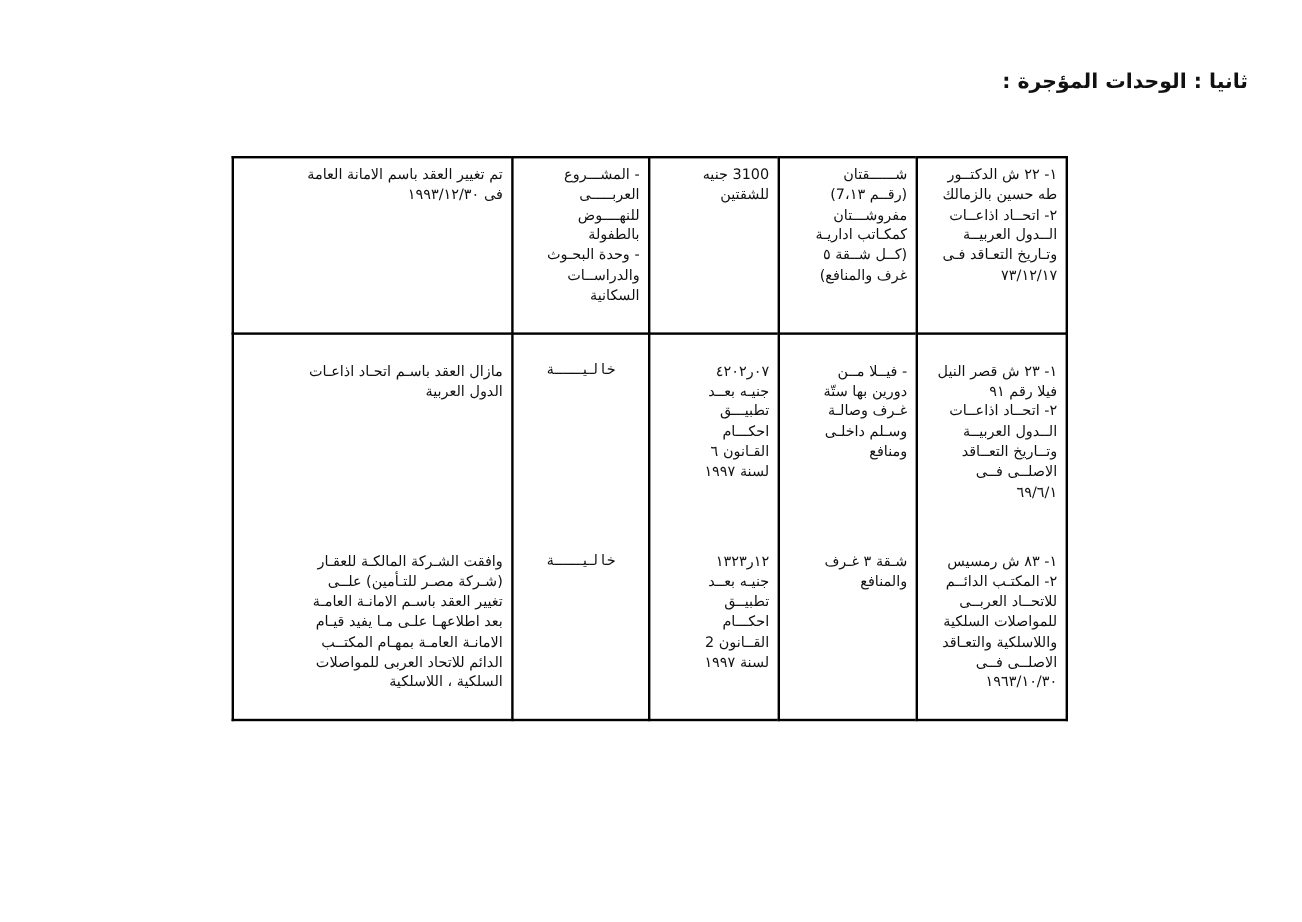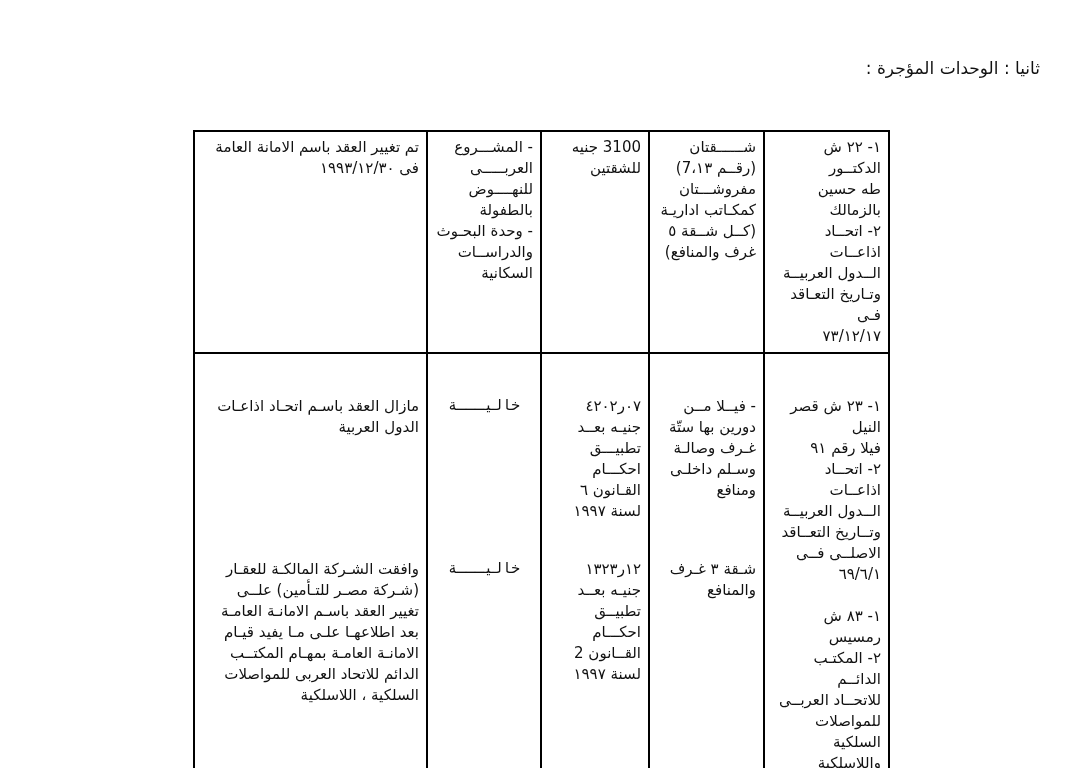--- a/index.html
+++ b/index.html
@@ -12,54 +12,54 @@
     font-family: "DejaVu Sans", sans-serif;
     color: #111111;
     direction: rtl;
     overflow: hidden;
   }
   .doc-title {
     position: absolute;
     top: 58px;
     right: 45px;
     font-size: 17px;
-    font-weight: normal;
+    font-weight: bold;
     white-space: pre-line;
   }
   table.units {
     position: absolute;
     top: 130px;
     right: 195px;
     width: 695px;
     border-collapse: collapse;
     table-layout: fixed;
   }
   table.units th, table.units td {
     border: 2px solid #000000;
     padding: 5px 7px;
     vertical-align: top;
-    font-size: 15px;
+    font-size: 12px;
     line-height: 1.4;
     white-space: pre-line;
     text-align: right;
     overflow: hidden;
   }
   table.units th {
     font-weight: bold;
     text-align: center;
     vertical-align: middle;
     font-size: 13px;
     line-height: 1.3;
     height: 75px;
     padding: 3px 4px;
   }
   tr.row-one > td { height: 147px; }
   tr.row-two > td { height: 318px; }
   .entry { display: block; }
-  .entry-top { min-height: 142px; margin-top: 16px; }
+  .entry-top { min-height: 142px; }
   .center-text { text-align: center; font-family: Liberation Mono, monospace; }
   .page-number {
     position: absolute;
     top: 702px;
     left: 437px;
     width: 200px;
     text-align: center;
     font-size: 16px;
     font-weight: bold;
     letter-spacing: 2px;

